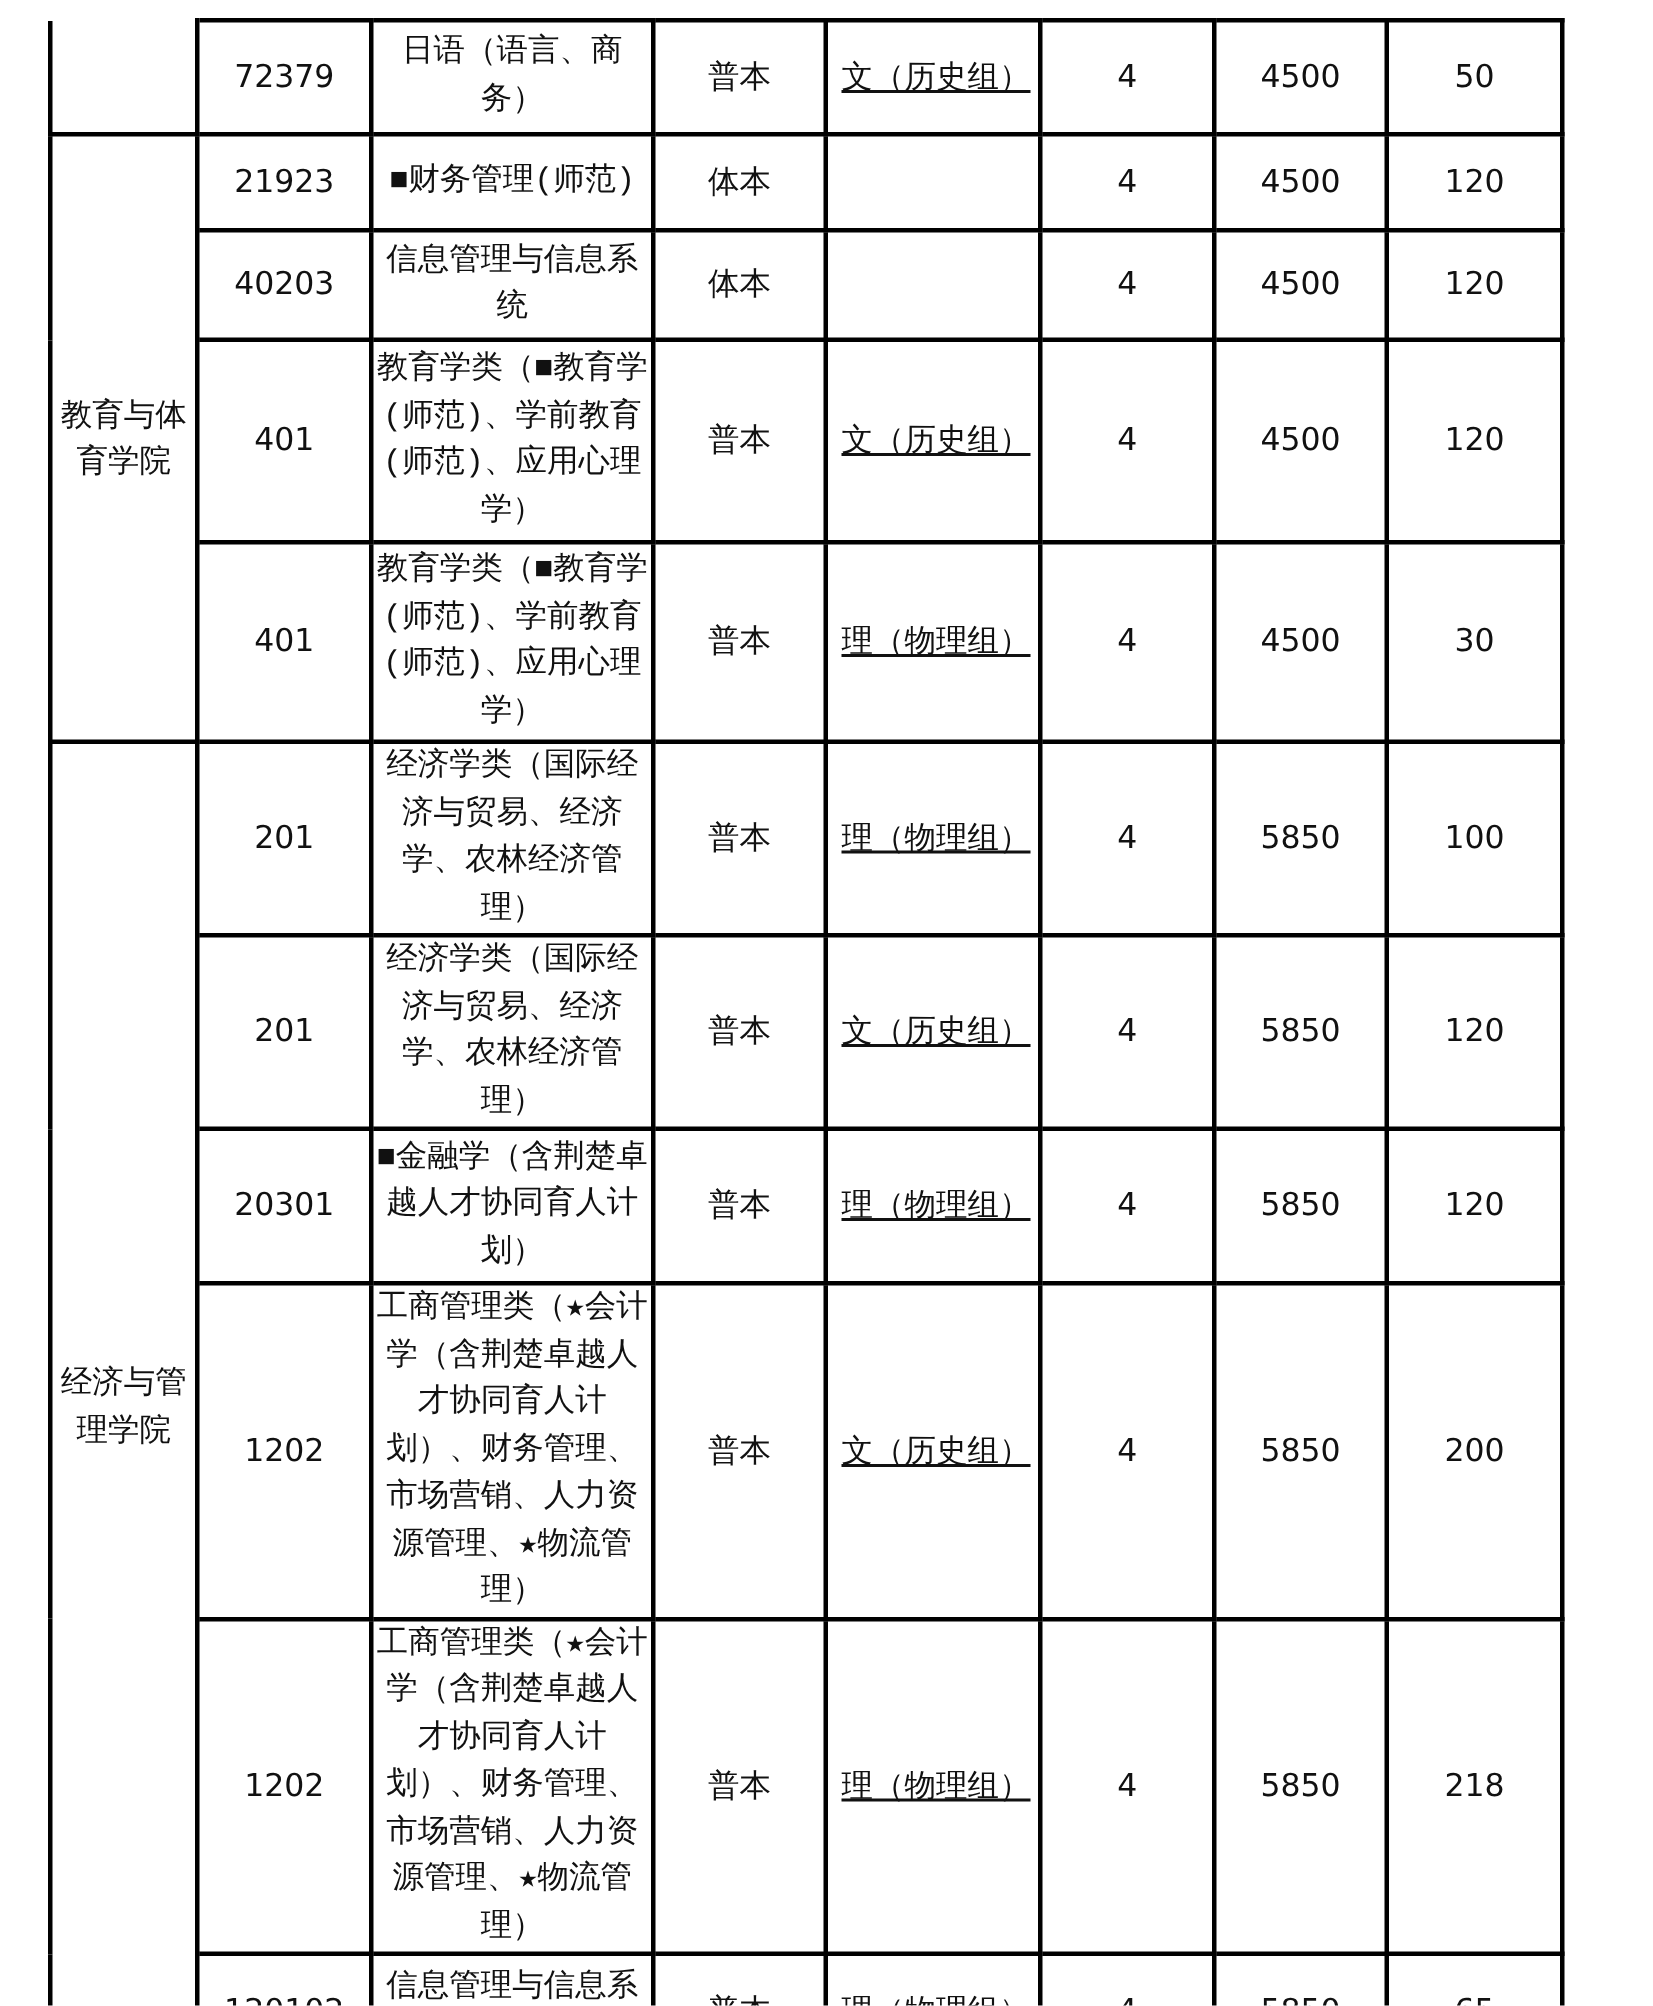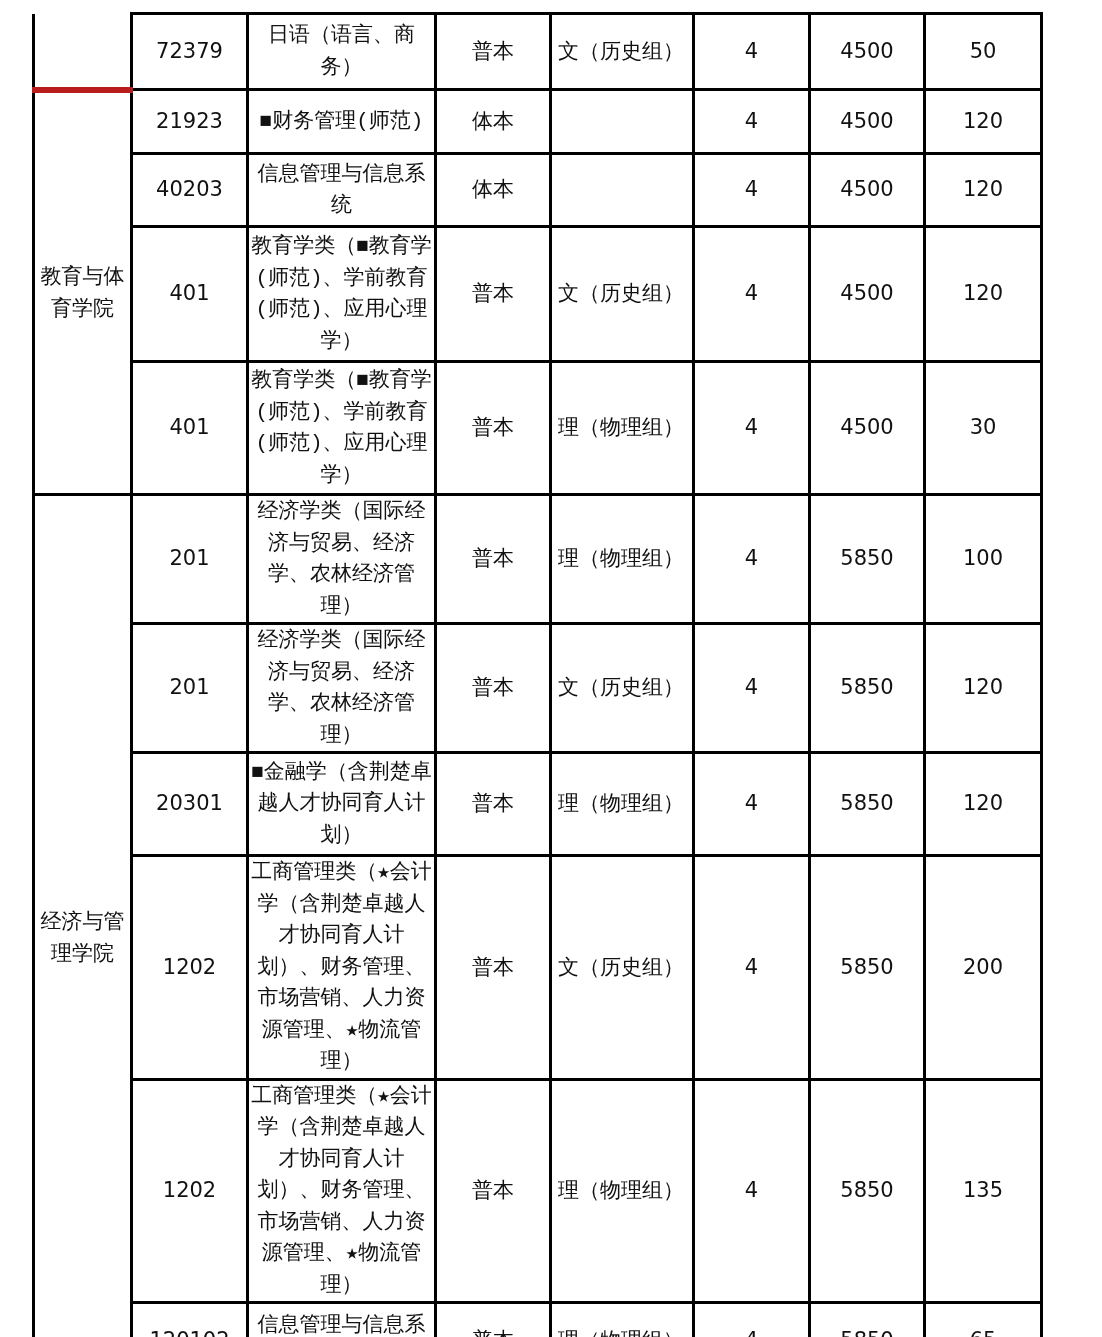--- a/index.html
+++ b/index.html
@@ -2,21 +2,21 @@
 <html><head>
 <meta charset="utf-8">
 <style>
   html, body { margin:0; padding:0; background:#ffffff; }
   body { width:1102px; height:1337px; position:relative; overflow:hidden;
          font-family:"DejaVu Sans", "Liberation Sans", sans-serif; color:#111; }
   .tbl { position:absolute; left:32px; top:12px; border-collapse:collapse; table-layout:fixed; }
   .tbl td { border:3px solid #000; padding:0 2px; text-align:center; vertical-align:middle;
             font-size:21px; line-height:31.5px; word-break:break-all; overflow:hidden; }
   .tbl td.name { padding:0 1px;font-family:Liberation Mono, monospace; }
-  .tbl td.subj { text-align:left; padding-left:6px; white-space:nowrap; }
+  .tbl td.subj { text-align:center; padding-left:6px; white-space:nowrap;text-decoration:underline; }
   .tbl td.college { border-top:none; }
   .tbl td.college.first { border-top:none; }
   col.c0{width:98px} col.c1{width:116px} col.c2{width:188px} col.c3{width:115px}
   col.c4{width:143px} col.c5{width:116px} col.c6{width:115px} col.c7{width:117px}
 </style>
 </head>
 <body>
 
 <table class="tbl">
   <colgroup>
@@ -36,21 +36,21 @@
       <td>72379</td>
       <td class="name">日语（语言、商务）</td>
       <td>普本</td>
       <td class="subj">文（历史组）</td>
       <td>4</td>
       <td>4500</td>
       <td>50</td>
     </tr>
 
     <tr style="height:64px">
-      <td rowspan="4" style="border-top:6px solid #b91c1c">教育与体育学院</td>
+      <td rowspan="4" style="border-top:1px solid #b91c1c">教育与体育学院</td>
       <td>21923</td>
       <td class="name">■财务管理(师范)</td>
       <td>体本</td>
       <td class="subj"></td>
       <td>4</td>
       <td>4500</td>
       <td>120</td>
     </tr>
     <tr style="height:73px">
       <td>40203</td>
@@ -117,21 +117,21 @@
       <td>5850</td>
       <td>200</td>
     </tr>
     <tr style="height:223px">
       <td>1202</td>
       <td class="name">工商管理类（★会计学（含荆楚卓越人才协同育人计划）、财务管理、市场营销、人力资源管理、★物流管理）</td>
       <td>普本</td>
       <td class="subj">理（物理组）</td>
       <td>4</td>
       <td>5850</td>
-      <td>135</td>
+      <td>218</td>
     </tr>
     <tr class="last" style="height:77px">
       <td>120102</td>
       <td class="name">信息管理与信息系统</td>
       <td>普本</td>
       <td class="subj">理（物理组）</td>
       <td>4</td>
       <td>5850</td>
       <td>65</td>
     </tr>

